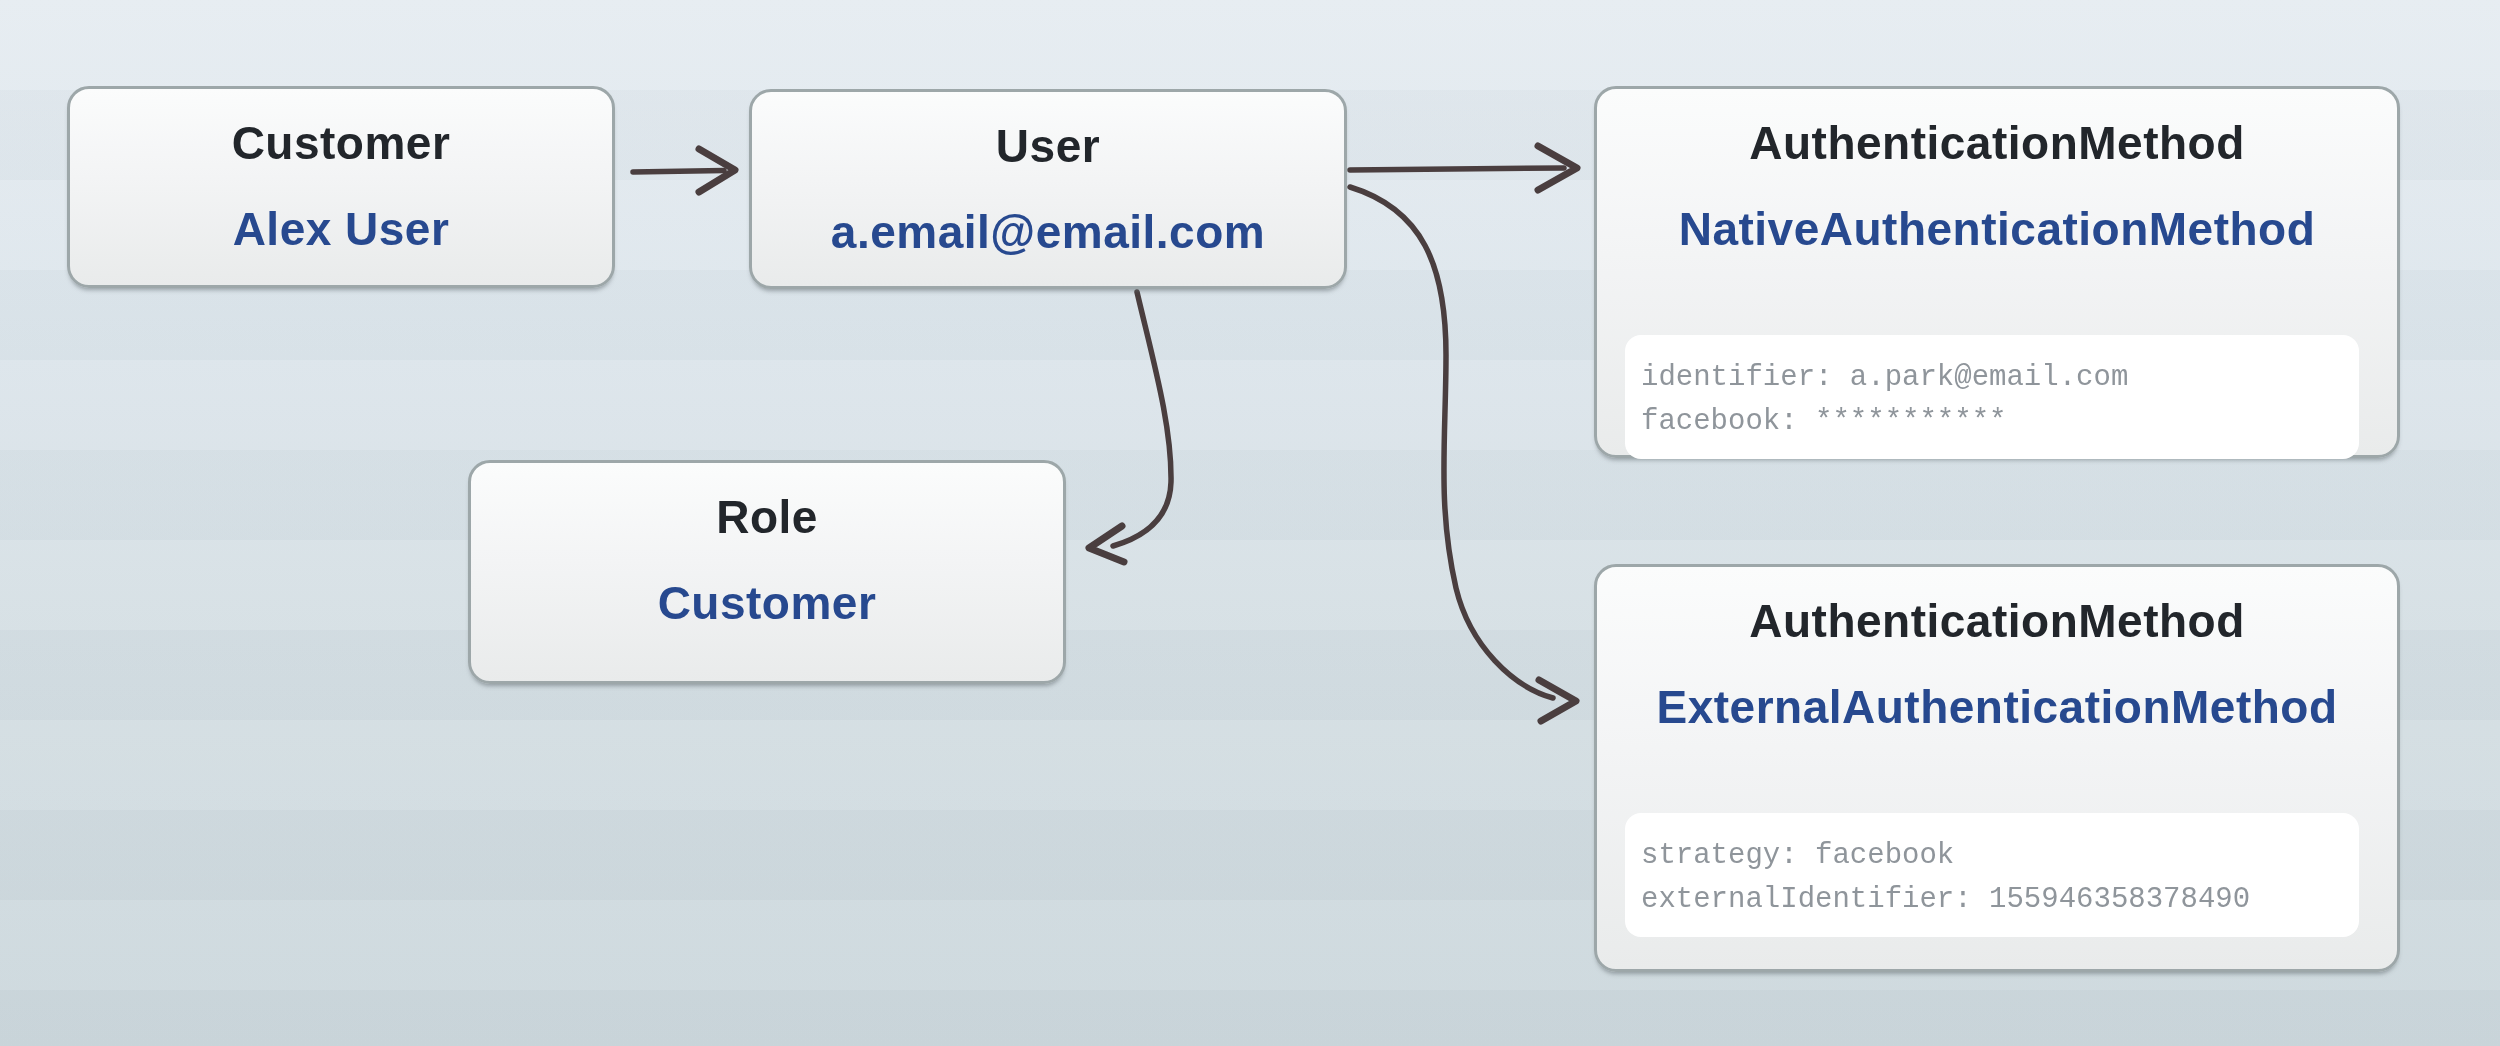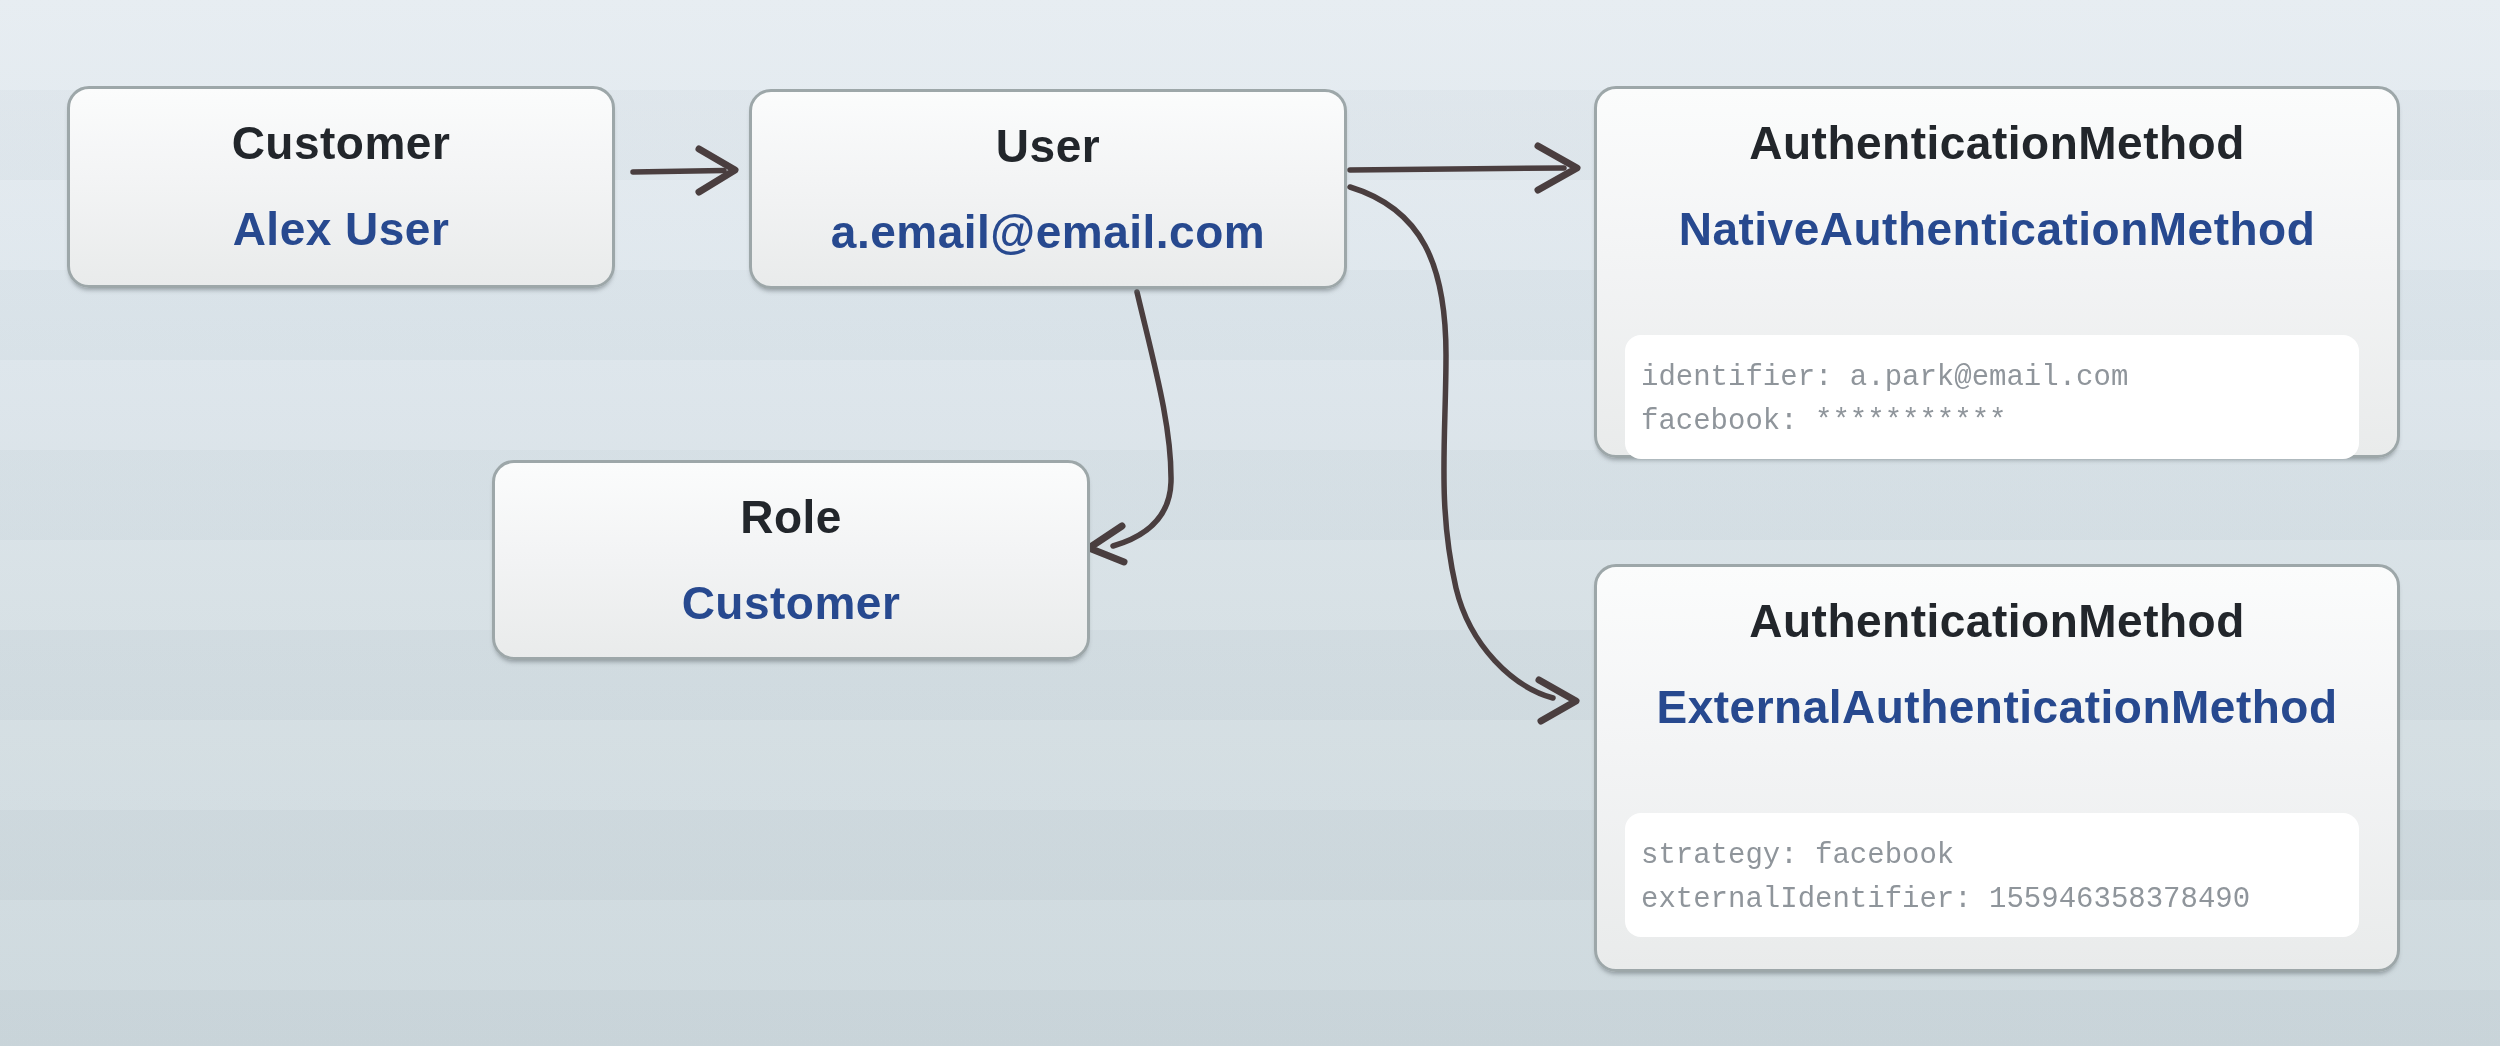--- a/index.html
+++ b/index.html
@@ -102,21 +102,21 @@
   <div class="entity" style="left:67px; top:86px; width:548px; height:202px;">
     <div class="etitle">Customer</div>
     <div class="evalue">Alex User</div>
   </div>
 
   <div class="entity" style="left:749px; top:89px; width:598px; height:200px;">
     <div class="etitle">User</div>
     <div class="evalue">a.email@email.com</div>
   </div>
 
-  <div class="entity" style="left:492px; top:460px; width:598px; height:200px;">
+  <div class="entity" style="left:468px; top:460px; width:598px; height:224px;">
     <div class="etitle">Role</div>
     <div class="evalue">Customer</div>
   </div>
 
   <div class="entity" style="left:1594px; top:86px; width:806px; height:372px;">
     <div class="etitle">AuthenticationMethod</div>
     <div class="evalue">NativeAuthenticationMethod</div>
     <div class="attrs">
       <div class="attr-line">identifier: a.park@email.com</div>
       <div class="attr-line">facebook: ***********</div>

